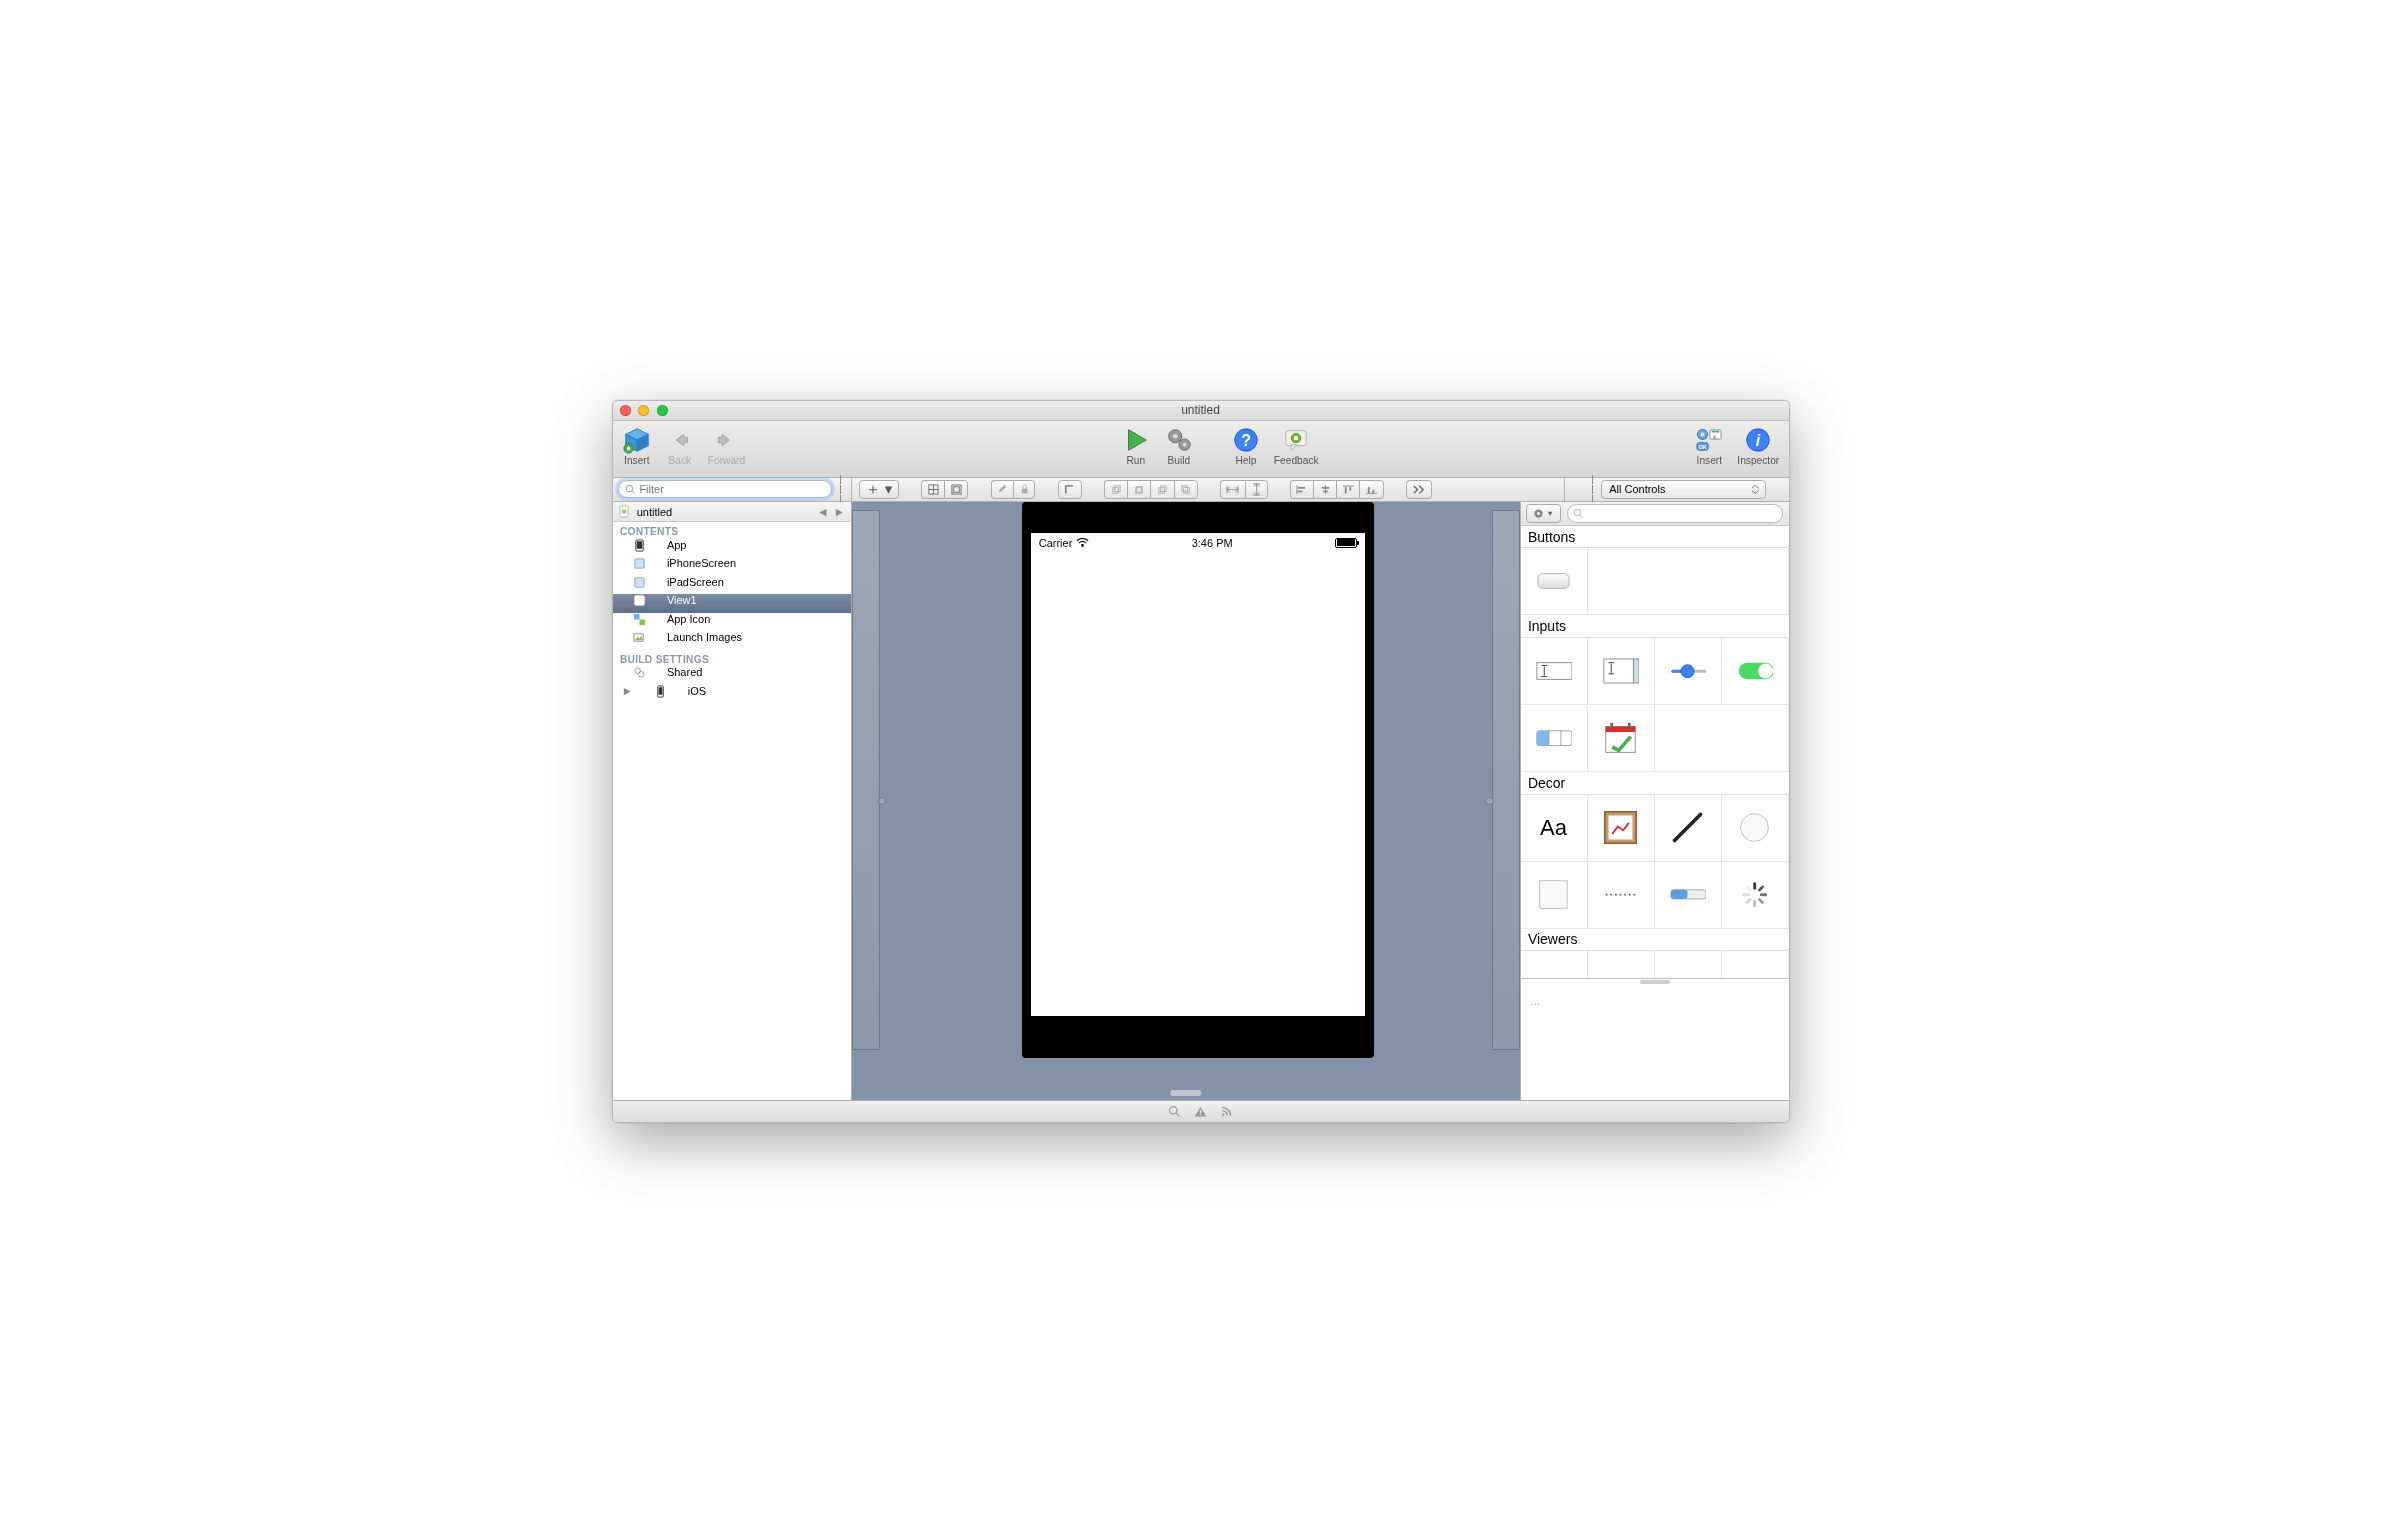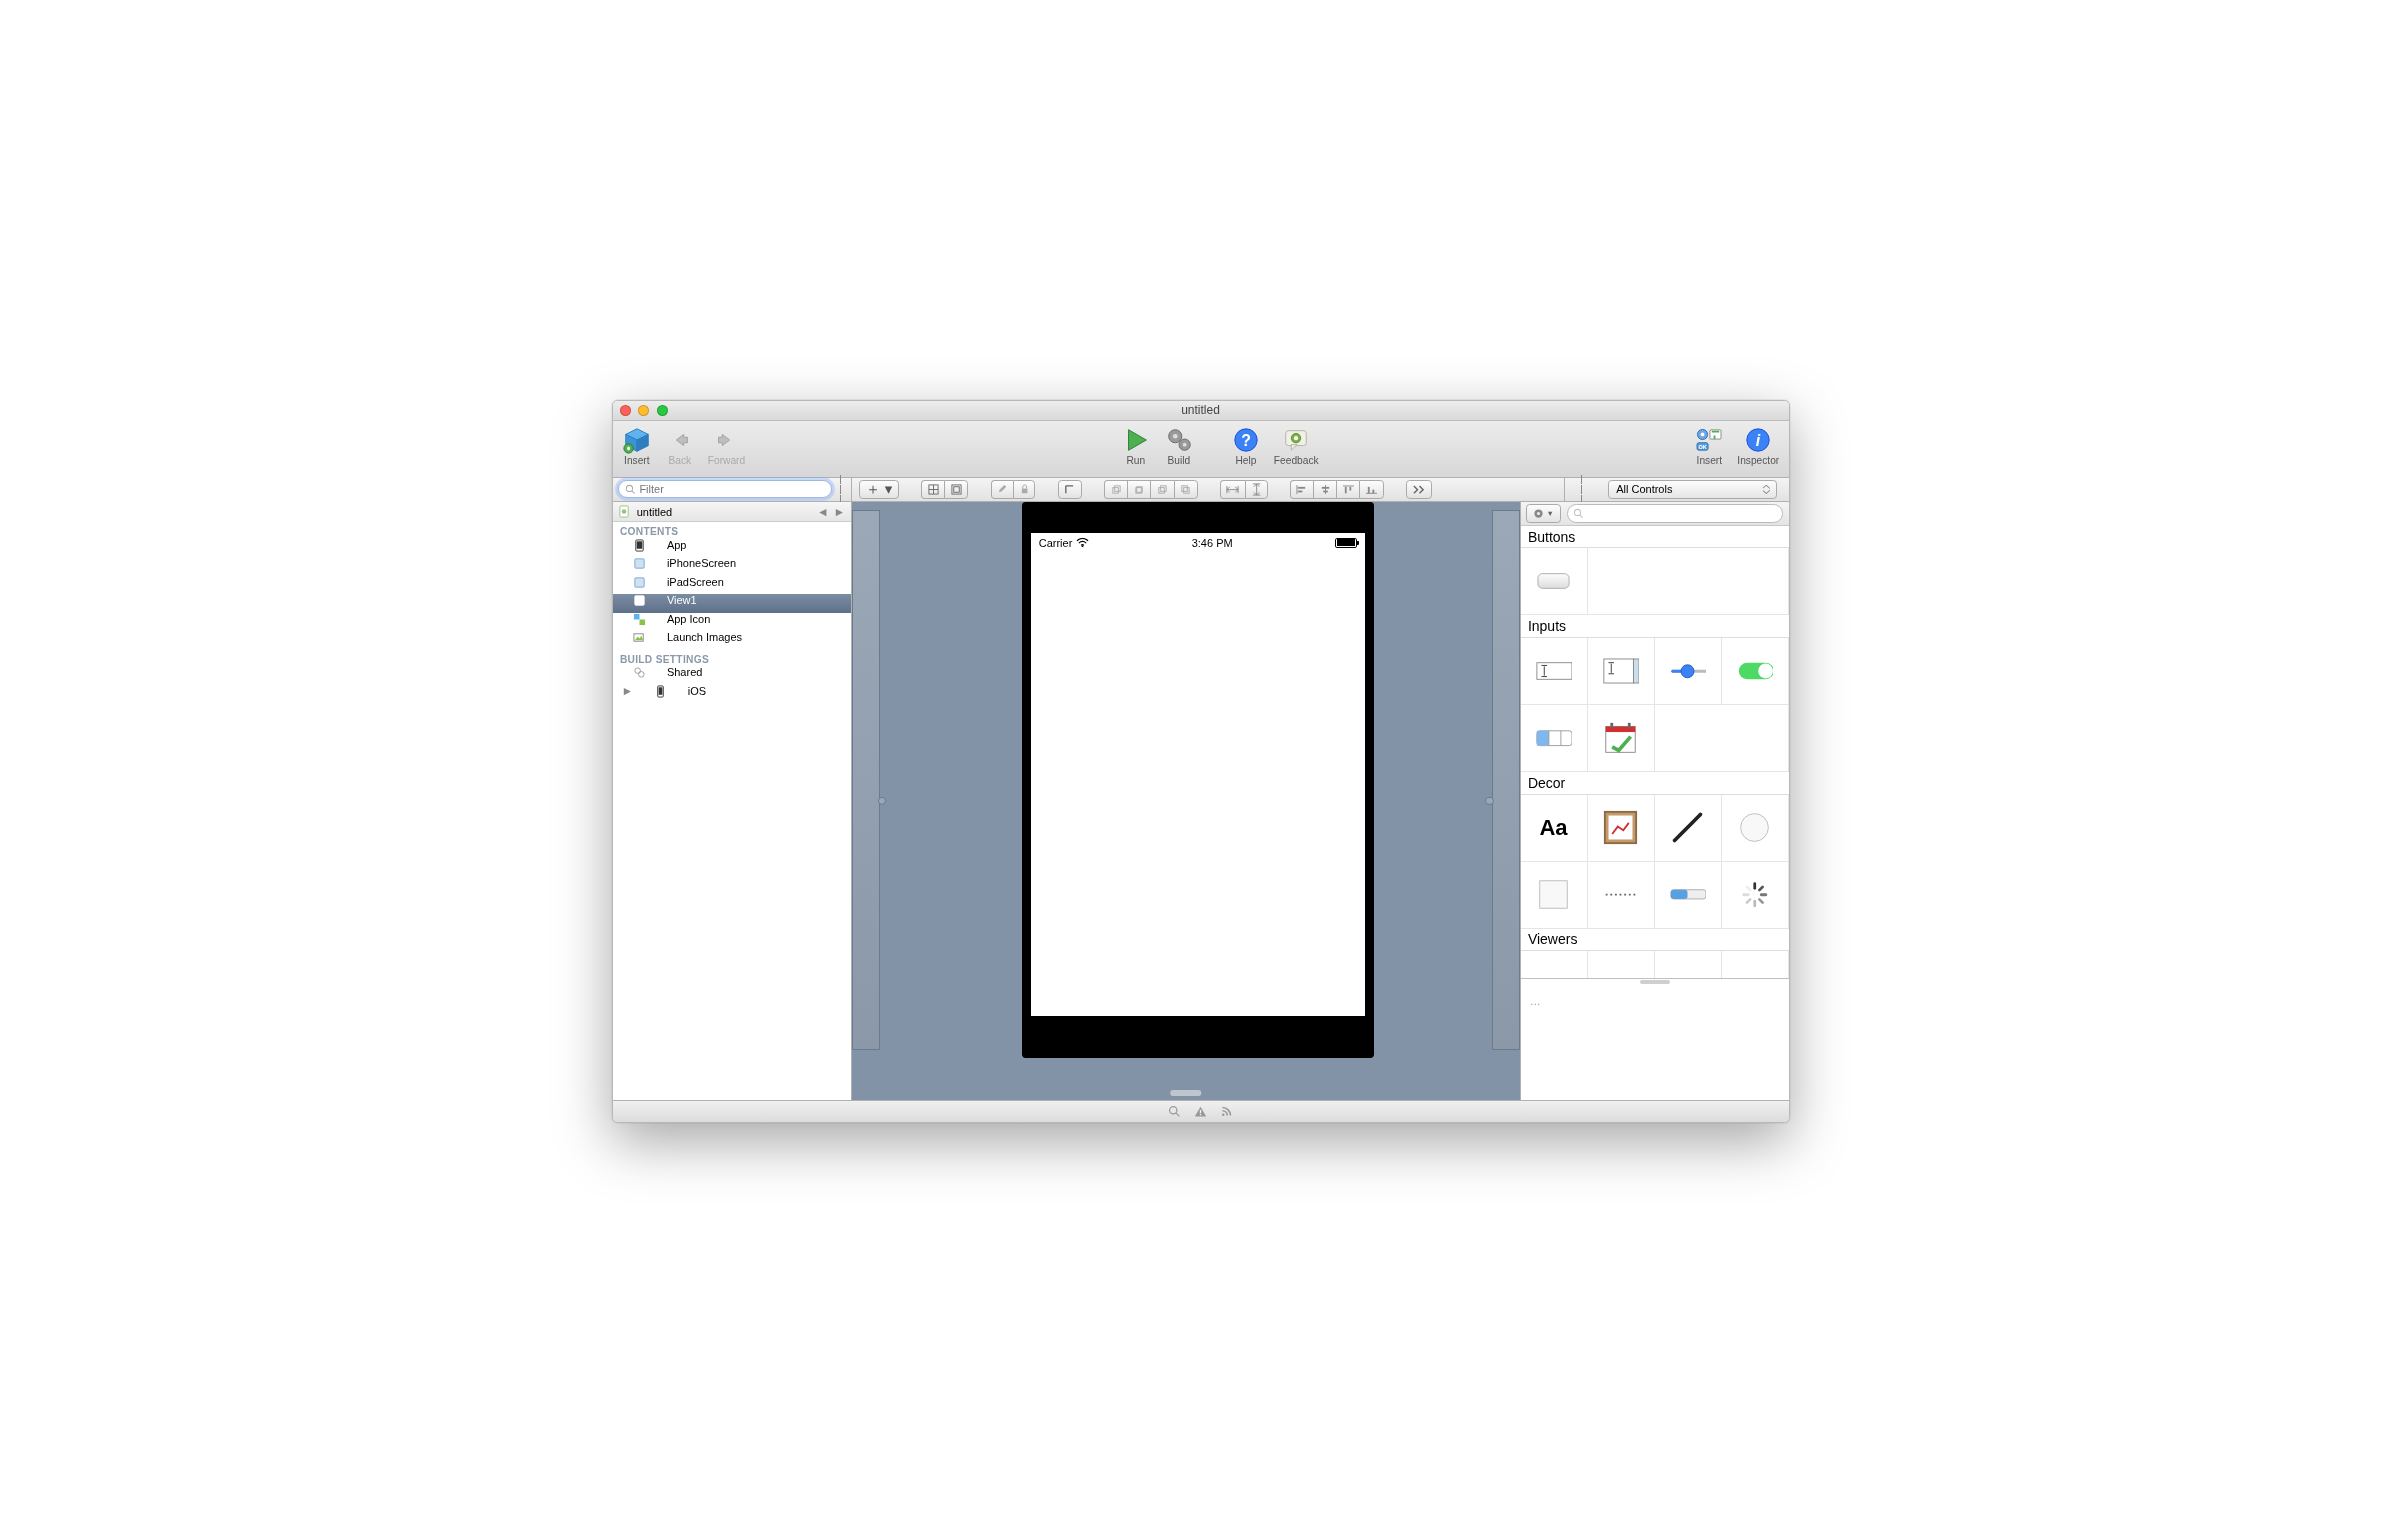--- a/index.html
+++ b/index.html
@@ -24,21 +24,21 @@
 .search-field input { border: none; outline: none; font-size: 11px; flex: 1; background: transparent; }
 .mag { width: 11px; height: 11px; opacity: .6; }
 .col-handle { width: 9.3px; display: flex; flex-direction: column; gap: 0.9px; align-items: center; justify-content: center; cursor: col-resize; }
 .col-handle span { width: 0.9px; height: 9.3px; background: #888; }
 .subtoolbar-row .mid { flex: 1; display: flex; align-items: center; padding: 0 7.4px; gap: 5.6px; overflow: hidden; }
 .seg-btn { height: 18.5px; min-width: 20.4px; padding: 0 5.6px; border: 0.9px solid #aaa; border-radius: 3.7px; background: linear-gradient(#fdfdfd,#e3e3e3); display: flex; align-items: center; justify-content: center; cursor: pointer; color: #555; }
 .seg-group { display: flex; }
 .seg-group .seg-btn { border-radius: 0; border-right-width: 0; }
 .seg-group .seg-btn:first-child { border-top-left-radius: 3.7px; border-bottom-left-radius: 3.7px; }
 .seg-group .seg-btn:last-child { border-top-right-radius: 3.7px; border-bottom-right-radius: 3.7px; border-right-width: 0.9px; }
-.subtoolbar-row .right { width: 225px; display: flex; align-items: center; padding: 0 12px; gap: 22px; border-left: 0.9px solid #b0b0b0; }
+.subtoolbar-row .right { width: 225px; display: flex; align-items: center; padding: 0 23px; gap: 4px; border-left: 0.9px solid #b0b0b0; }
 .popup-btn { flex: 1; height: 18.5px; border: 0.9px solid #aaa; border-radius: 3.7px; background: linear-gradient(#fdfdfd,#e5e5e5); display: flex; align-items: center; padding: 0 7.4px; font-size: 11px; cursor: pointer; position: relative; }
 .popup-btn::after { content: ""; position: absolute; right: 5.6px; width: 7.4px; height: 9.3px; background: linear-gradient(#777,#777); clip-path: polygon(0 35%, 50% 0, 100% 35%, 100% 45%, 50% 10%, 0 45%, 0 55%, 50% 90%, 100% 55%, 100% 65%, 50% 100%, 0 65%); }
 .body { flex: 1; display: flex; min-height: 0; }
 .sidebar { width: 239px; background: #fff; border-right: 0.9px solid #b0b0b0; display: flex; flex-direction: column; font-size: 11px; overflow: auto; }
 .sb-header { height: 20.4px; background: linear-gradient(#f6f6f6,#e6e6e6); border-bottom: 0.9px solid #ccc; display: flex; align-items: center; padding: 0 5.6px; gap: 5.6px; }
 .sb-header .name { flex: 1; }
 .disclosure { color: #888; font-size: 9.3px; cursor: pointer; padding: 0 1.9px; }
 .sb-section { padding: 3.7px 7.4px 1.9px; font-size: 10.2px; font-weight: 700; color: #8a98a8; letter-spacing: 0.3px; }
 .sb-item { height: 18.5px; display: flex; align-items: flex-start; padding: 0 7.4px 0 20.4px; gap: 21px; cursor: pointer; }
 .sb-item svg { width: 13px; height: 13px; flex-shrink: 0; }
@@ -530,21 +530,21 @@
                 </svg>
               </div>
             </div>
           <div class="lib-item" style="border-right:none"></div>
           <div class="lib-item"></div>
         </div>
         <div class="lib-section-h">Decor</div>
         <div class="lib-grid">
           <div class="lib-item">
               <div class="lib-icon">
-                <span style="font-size:22px;font-weight:700">Aa</span>
+                <span style="font-size:22px;font-weight:400">Aa</span>
               </div>
             </div>
           <div class="lib-item">
               <div class="lib-icon">
                 <svg width="35" height="35" viewBox="0 0 38 38">
                   <rect x="2" y="2" width="34" height="34" fill="#c49a6c" stroke="#8a6a40" stroke-width="2"></rect>
                   <rect x="6" y="6" width="26" height="26" fill="#fff"></rect>
                   <path d="M10 26 L16 18 L22 22 L28 14" stroke="#d32f2f" stroke-width="2" fill="none"></path>
                 </svg>
               </div>

